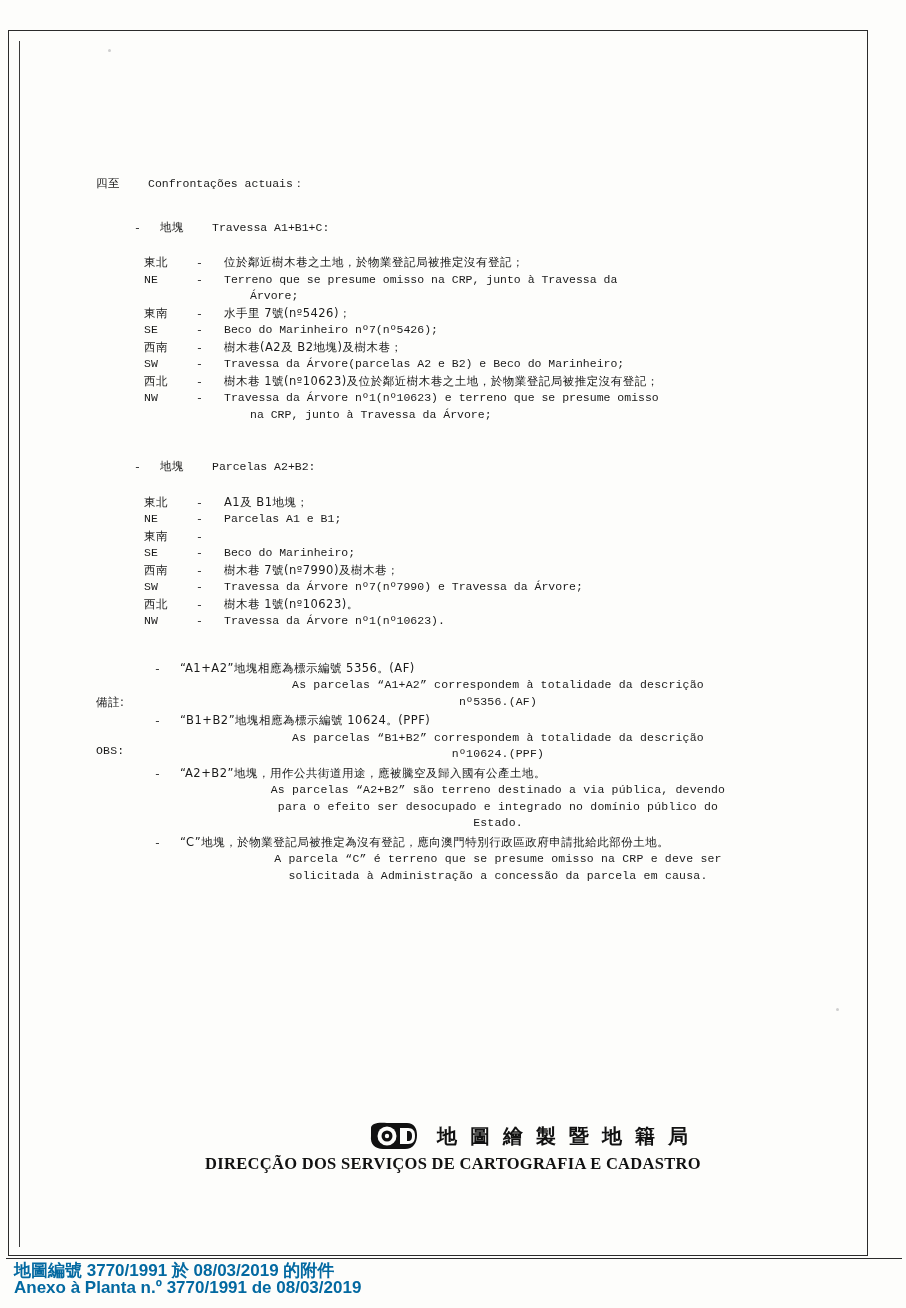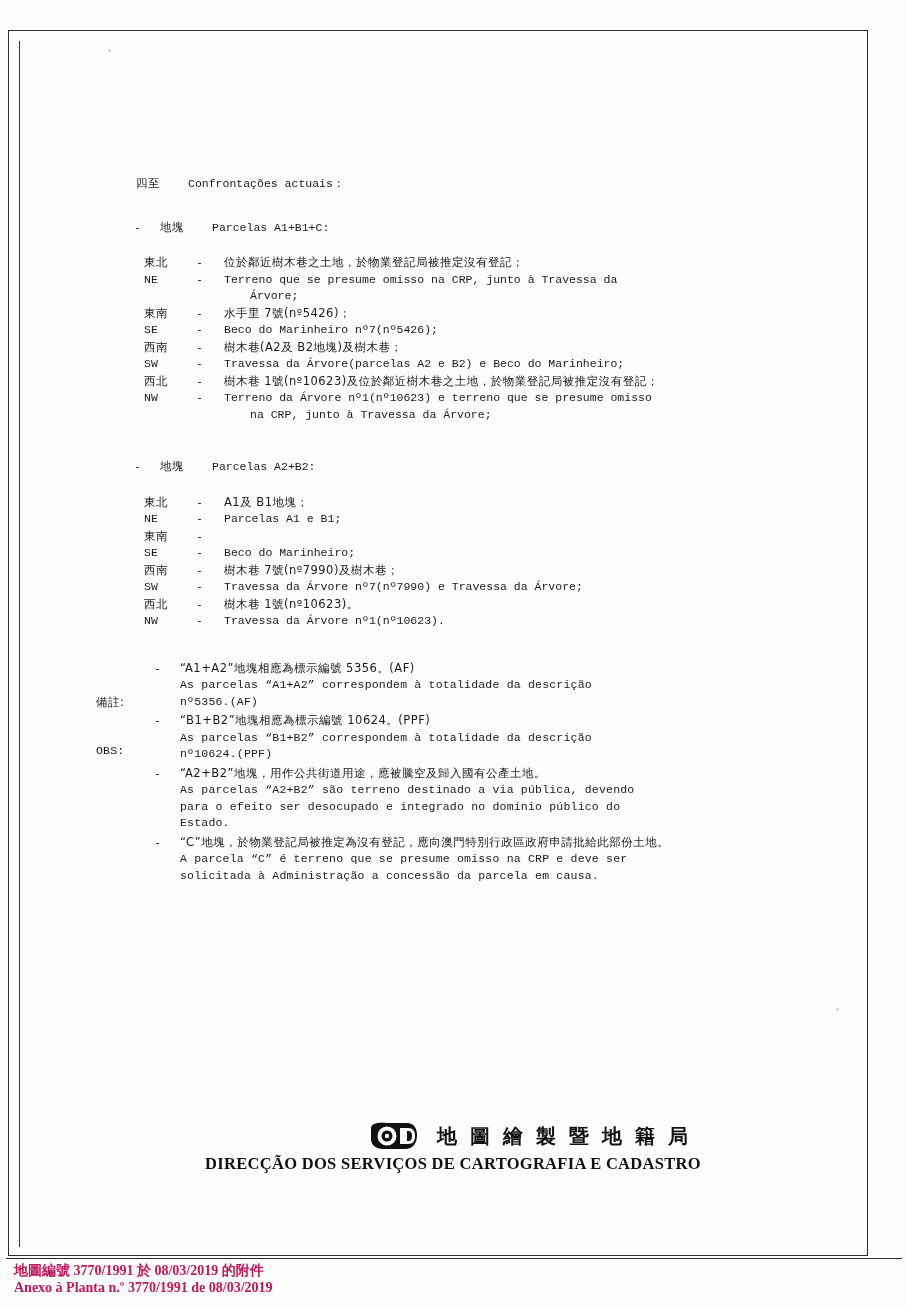--- a/index.html
+++ b/index.html
@@ -48,21 +48,20 @@
     line-height: 16.5px;
     white-space: pre;
     letter-spacing: 0.2px;
   }
   .cjk {
     font-family: "DejaVu Sans", "Liberation Sans", sans-serif;
     letter-spacing: 0.5px;
   }
   .heading {
     margin-bottom: 26px;
-    margin-left: 40px;
   }
   .section-title {
     margin-bottom: 18px;
   }
   .row {
     display: flex;
     align-items: baseline;
   }
   .col-dir {
     width: 52px;
@@ -101,21 +100,21 @@
   .obs-wrap { margin-top: 30px; }
   .obs-label {
     width: 58px;
     flex: 0 0 58px;
     font-size: 11.5px;
     line-height: 16.5px;
     white-space: pre;
   }
   .obs-items { flex: 1 1 auto; }
   .obs-item { margin-bottom: 2px; }
-  .obs-sub { padding-left: 26px; }
+  .obs-sub { padding-left: 26px; text-align: center; }
 
   
   .footer {
     position: absolute;
     left: 0;
     top: 1120px;
     width: 906px;
     text-align: center;
   }
   .footer-inner {
@@ -149,25 +148,25 @@
     margin-top: 2px;
   }
 
   .bottom-note {
     position: absolute;
     left: 14px;
     top: 1262px;
     width: 600px;
   }
   .bottom-note div {
-    font-family: Liberation Serif, serif;
+    font-family: Liberation Sans, sans-serif;
     font-weight: bold;
-    font-size: 14px;
+    font-size: 17px;
     line-height: 17px;
-    color: #be185d;
+    color: #0369a1;
   }
   .bottom-rule {
     position: absolute;
     left: 6px;
     top: 1258px;
     width: 896px;
     height: 1px;
     background: #2b2b2b;
   }
   .speck {
@@ -191,21 +190,21 @@
 
     <div class="row heading">
       <div class="col-dir cjk">四至</div>
       <div class="col-txt">Confrontações actuais：</div>
     </div>
 
     <div>
       <div class="bullet-row section-title indent-1" style="margin-left:38px;">
         <div class="bullet-mark">-</div>
         <div class="col-dir cjk">地塊</div>
-        <div class="col-txt">Parcelas A1+B1+C:</div>
+        <div class="col-txt">Travessa A1+B1+C:</div>
       </div>
 
       <div class="indent-2">
         <div class="row">
           <div class="col-dir cjk">東北</div>
           <div class="col-dash">-</div>
           <div class="col-txt cjk">位於鄰近樹木巷之土地，於物業登記局被推定沒有登記；</div>
         </div>
         <div class="row">
           <div class="col-dir">NE</div>
@@ -238,21 +237,21 @@
           <div class="col-txt">Travessa da Árvore(parcelas A2 e B2) e Beco do Marinheiro;</div>
         </div>
         <div class="row">
           <div class="col-dir cjk">西北</div>
           <div class="col-dash">-</div>
           <div class="col-txt cjk">樹木巷 1號(nº10623)及位於鄰近樹木巷之土地，於物業登記局被推定沒有登記；</div>
         </div>
         <div class="row">
           <div class="col-dir">NW</div>
           <div class="col-dash">-</div>
-          <div class="col-txt">Terreno da Árvore nº1(nº10623) e terreno que se presume omisso</div>
+          <div class="col-txt">Travessa da Árvore nº1(nº10623) e terreno que se presume omisso</div>
         </div>
         <div class="row">
           <div class="col-dir"></div>
           <div class="col-dash"></div>
           <div class="col-txt" style="padding-left:26px;">na CRP, junto à Travessa da Árvore;</div>
         </div>
       </div>
     </div>
 
     <div class="blk-gap"></div>

